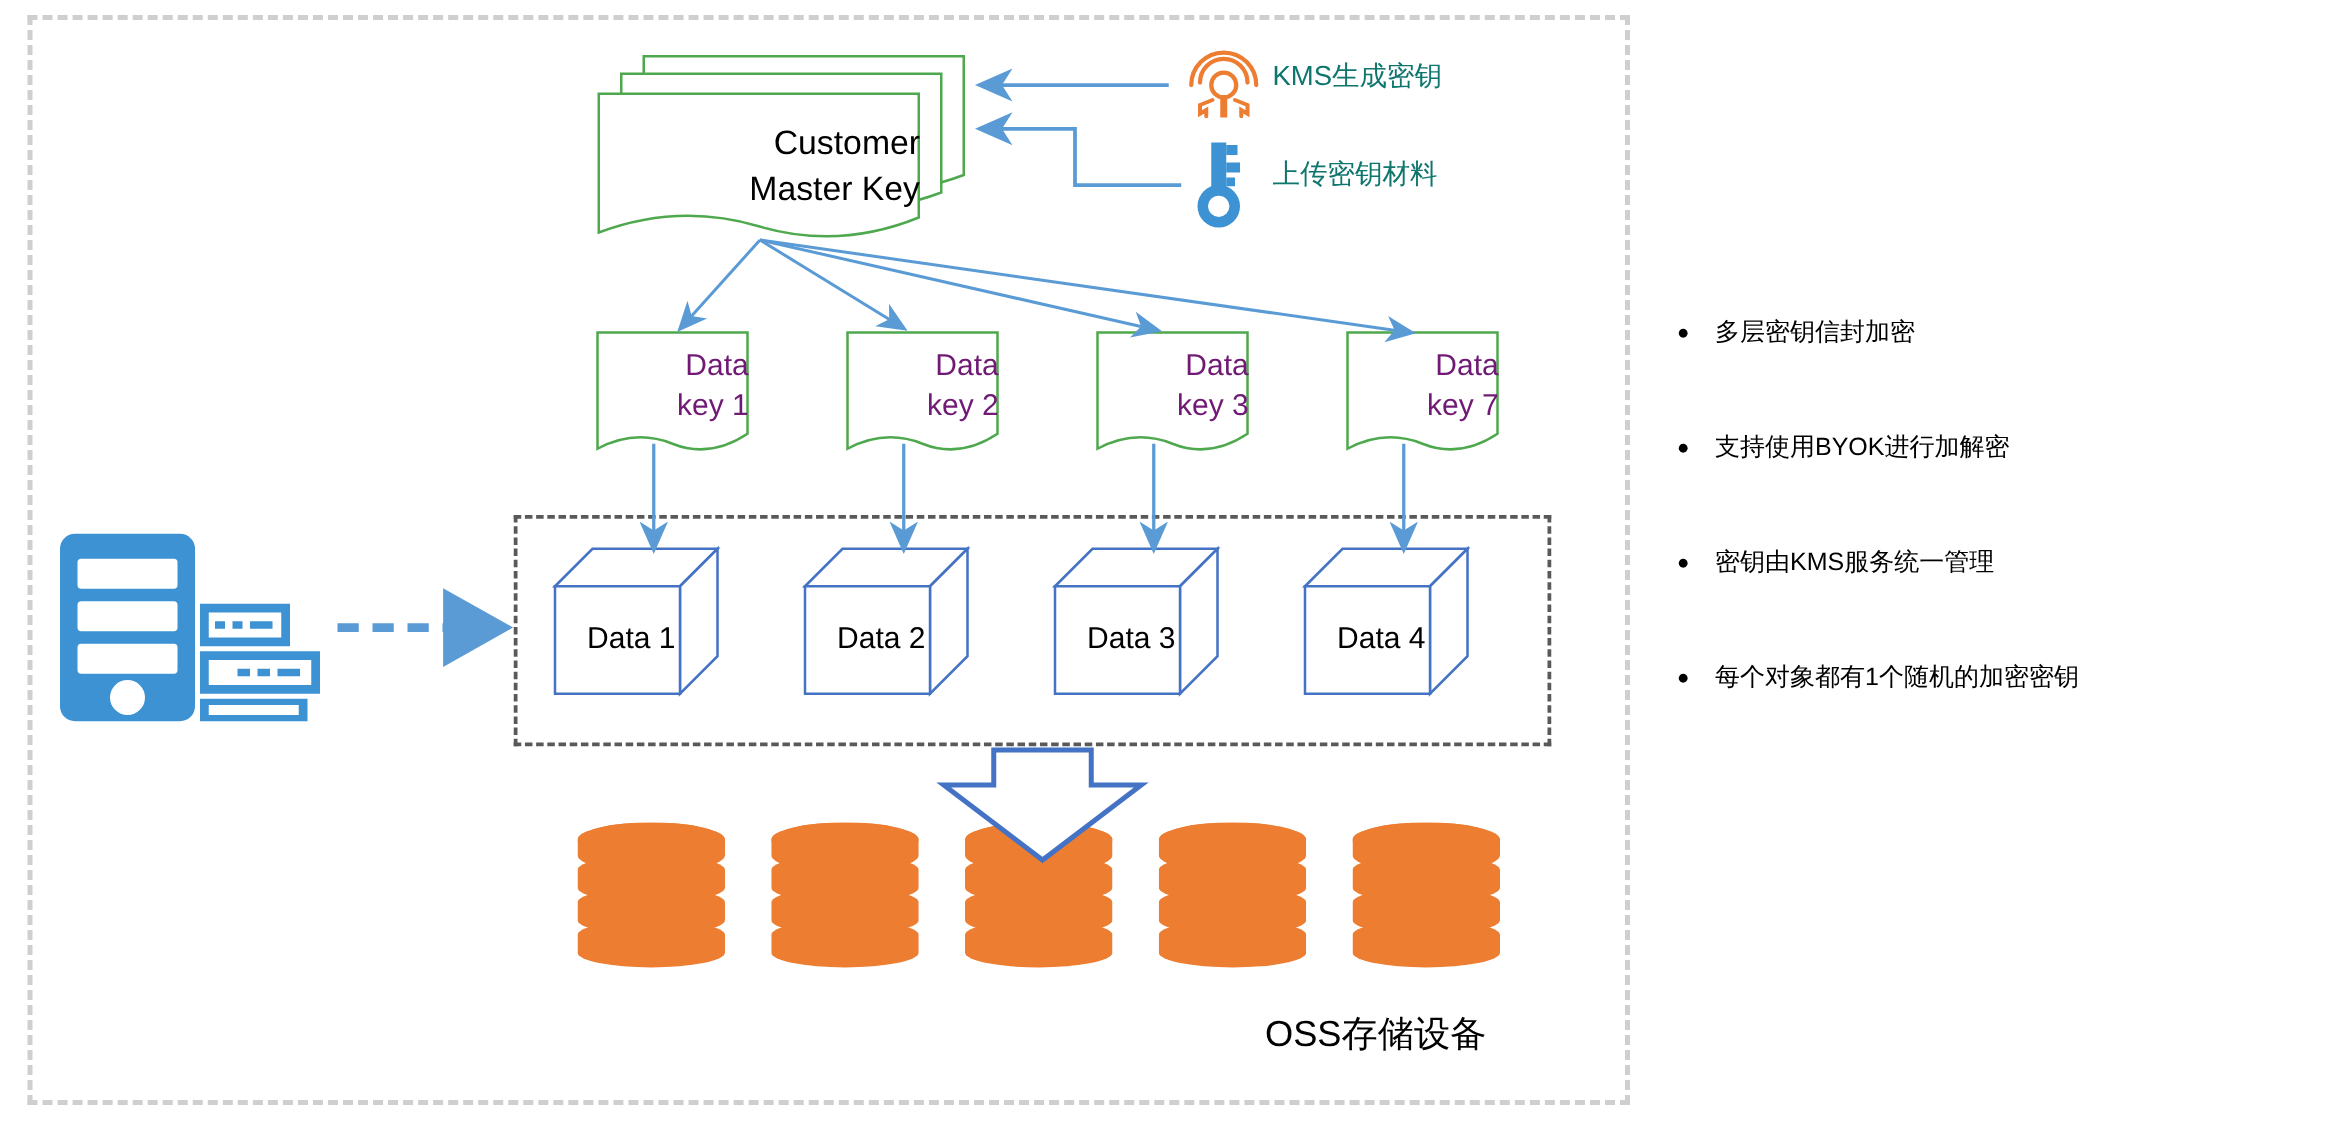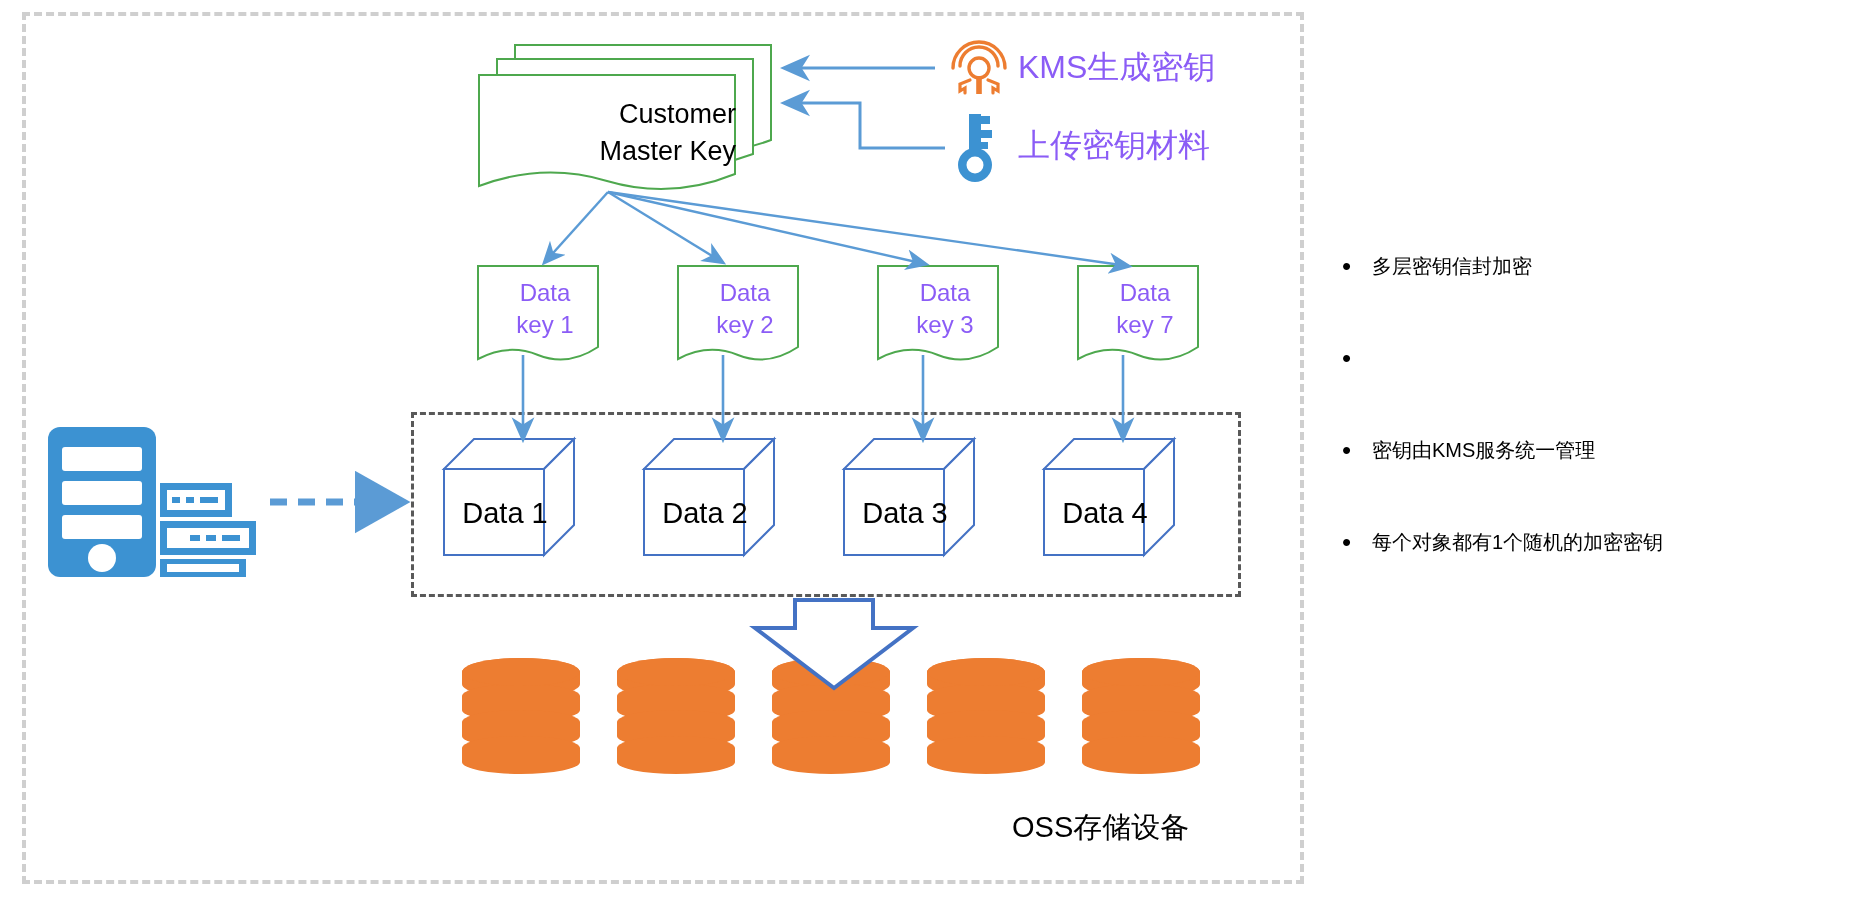--- a/index.html
+++ b/index.html
@@ -64,41 +64,41 @@
     top: 265px;
   }
   .dkey svg { display:block; width:100%; height:100%; overflow: visible; }
   .dkey .dk-label {
     position: absolute;
     left: 0; top: 12px;
     width: 100%;
     padding-left: 14px;
     font-size: 24px;
     line-height: 32px;
-    color: #8b5cf6;
-    text-align: center;
+    color: #701a75;
+    text-align: right;
   }
   .dk1 { left: 477px; }
   .dk2 { left: 677px; }
   .dk3 { left: 877px; }
   .dk4 { left: 1077px; }
 
   
   .cube {
     position: absolute;
     top: 435px;
     width: 160px; height: 125px;
   }
   .cube svg { display:block; width:100%; height:100%; overflow: visible; }
   .cube .cube-label {
     position: absolute;
     left: 6px; top: 62px;
     width: 118px;
     text-align: center;
-    font-size: 29px;
+    font-size: 24px;
     color: #000;
   }
   .cb1 { left: 440px; }
   .cb2 { left: 640px; }
   .cb3 { left: 840px; }
   .cb4 { left: 1040px; }
 
   
   .server-icon { position:absolute; left: 48px; top: 425px; width: 215px; height: 155px; }
   .server-icon svg { display:block; width:100%; height:100%; }
@@ -128,22 +128,22 @@
     margin-left: 12px;
   }
 
   
   .legend-icon { position: absolute; }
   .legend-icon svg { display:block; }
   .kms-icon  { left: 948px; top: 36px;  width: 62px; height: 60px; }
   .key-icon  { left: 951px; top: 112px; width: 52px; height: 72px; }
   .legend-text {
     position: absolute;
-    font-size: 32px;
-    color: #8b5cf6;
+    font-size: 22px;
+    color: #0f766e;
     white-space: nowrap;
   }
   .kms-text { left: 1018px; top: 46px; }
   .key-text { left: 1018px; top: 124px; }
 
   
   .bullets {
     position: absolute;
     left: 1342px; top: 246px;
     width: 510px;
@@ -394,20 +394,21 @@
   </div>
   <div class="legend-text key-text">上传密钥材料</div>
 
   <div class="bullets">
     <div class="bullet-row">
       <div class="bullet-dot">•</div>
       <div class="bullet-text">多层密钥信封加密</div>
     </div>
     <div class="bullet-row">
       <div class="bullet-dot">•</div>
+      <div class="bullet-text">支持使用BYOK进行加解密</div>
     </div>
     <div class="bullet-row">
       <div class="bullet-dot">•</div>
       <div class="bullet-text">密钥由KMS服务统一管理</div>
     </div>
     <div class="bullet-row">
       <div class="bullet-dot">•</div>
       <div class="bullet-text">每个对象都有1个随机的加密密钥</div>
     </div>
   </div>

